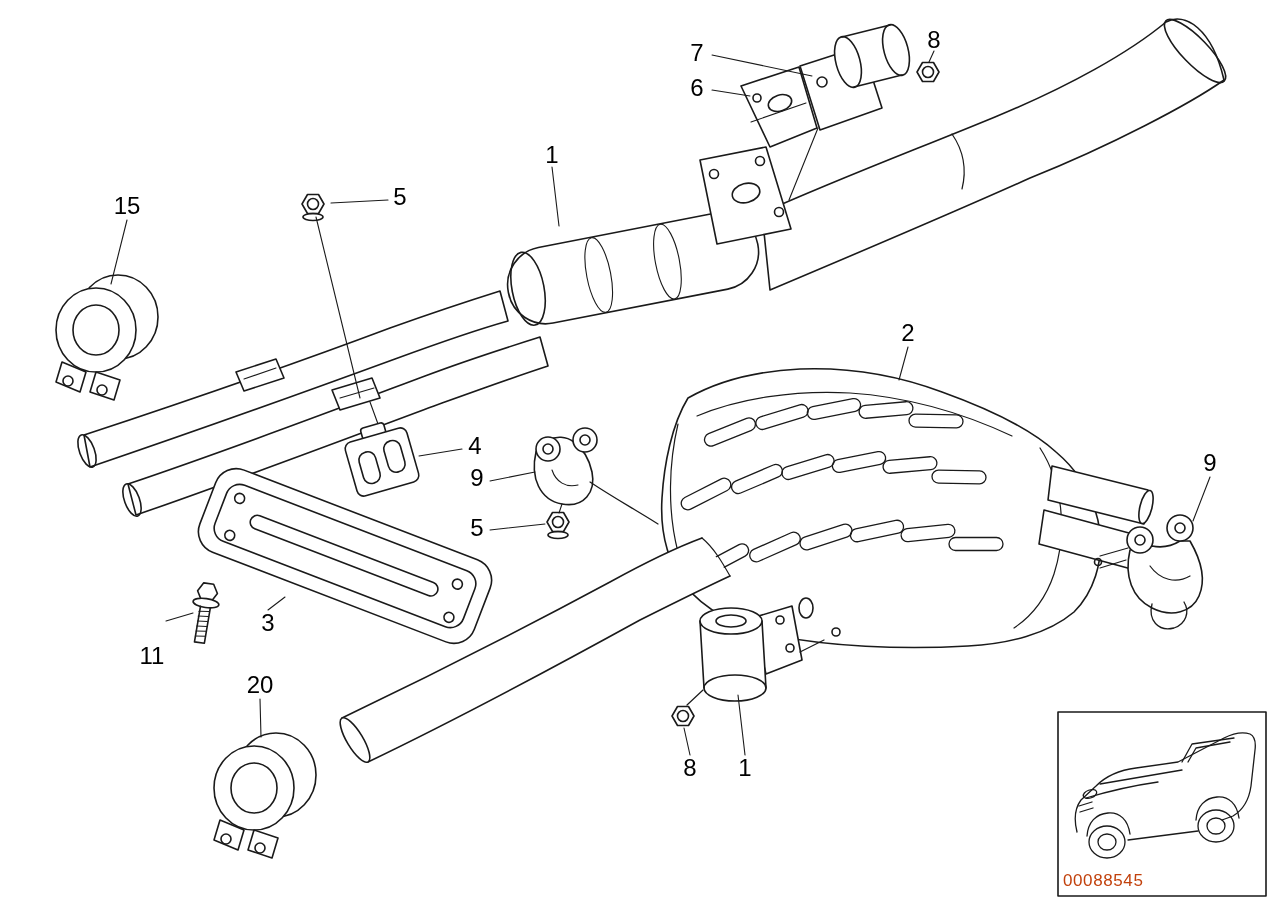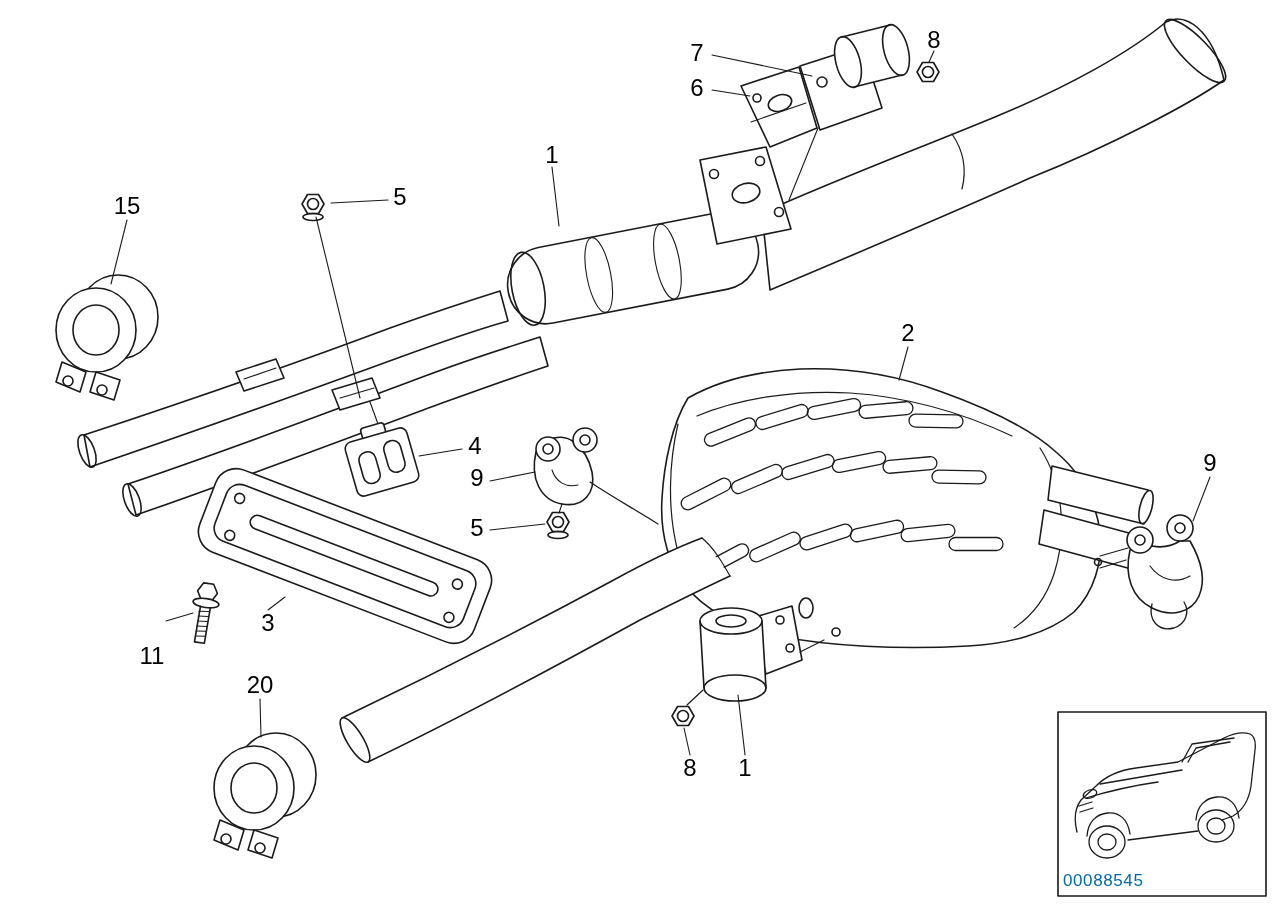--- a/index.html
+++ b/index.html
@@ -3,21 +3,21 @@
 <meta charset="utf-8">
 <style>
   html,body{margin:0;padding:0;background:#fff;}
   body{width:1288px;height:910px;position:relative;overflow:hidden;
        font-family:"Liberation Sans","DejaVu Sans",sans-serif;}
   .stage{position:absolute;left:0;top:0;width:1288px;height:910px;}
   svg{position:absolute;left:0;top:0;}
   .callout{position:absolute;transform:translate(-50%,-50%);
            font-size:24px;line-height:1;color:#000;user-select:none;}
   .part-number{position:absolute;left:1063px;top:871px;width:140px;
-               font-size:17px;letter-spacing:.6px;color:#0369a1;}
+               font-size:17px;letter-spacing:.6px;color:#c2410c;}
 </style>
 </head>
 <body>
 
 <div class="stage">
 
 <svg width="1288" height="910" viewBox="0 0 1288 910">
   <g stroke="#1a1a1a" stroke-width="1.6" fill="none" stroke-linecap="round" stroke-linejoin="round">
 
     <g>

